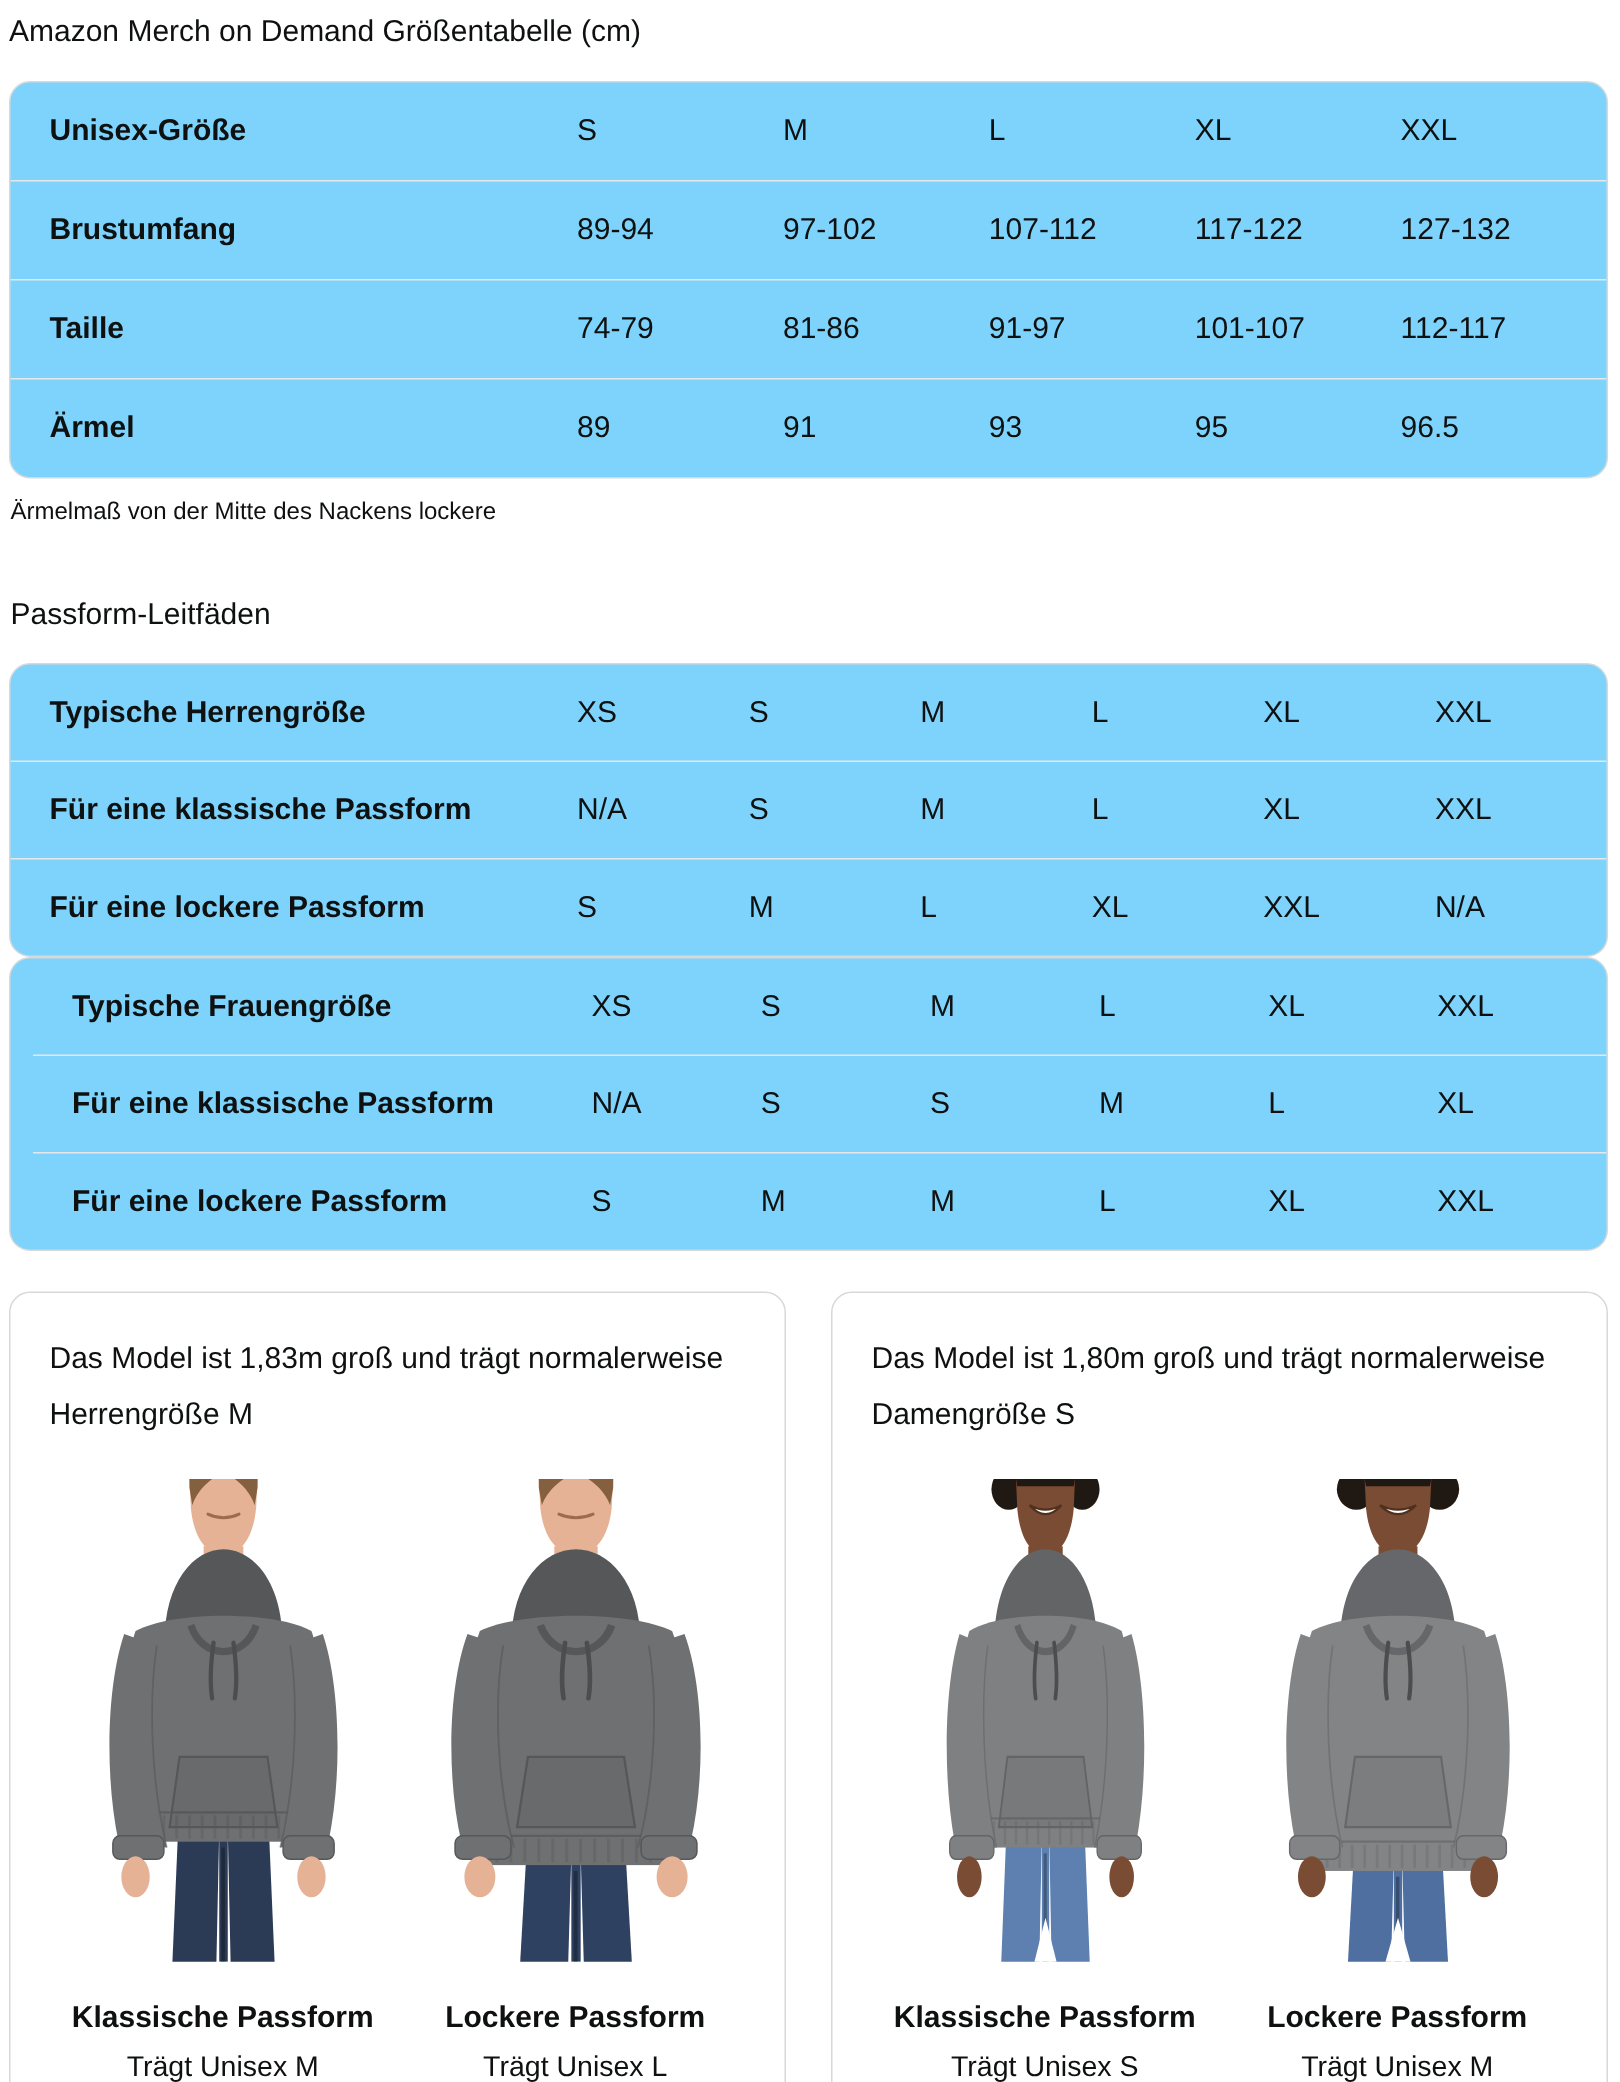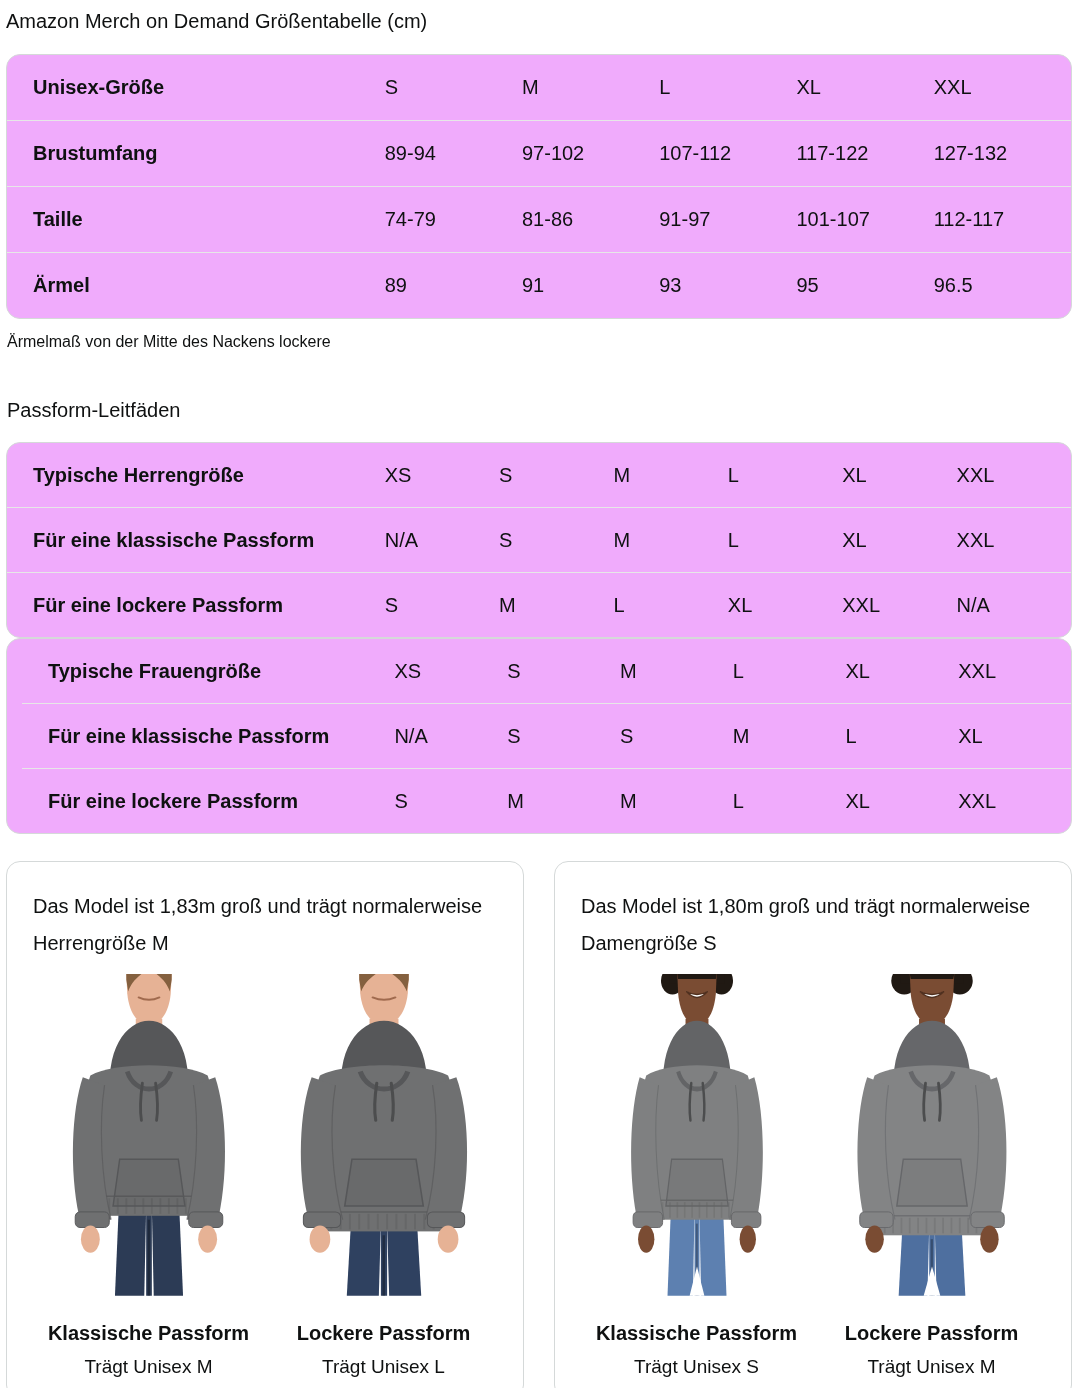--- a/index.html
+++ b/index.html
@@ -1,35 +1,35 @@
 <!DOCTYPE html>
 <html><head>
 <meta charset="utf-8">
 <style>
   html,body{margin:0;padding:0;background:#fff;color:#0f1111;
     font-family:"Liberation Sans","DejaVu Sans",sans-serif;}
   .page{width:1080px;box-sizing:border-box;padding:4px 8px 10px 6px;}
   .page-title{font-size:20px;font-weight:400;margin:6px 0 21px 0;}
 
-  .tbl{border:1px solid #d5d9d9;border-radius:14px;overflow:hidden;background:#f0abfc;}
+  .tbl{border:1px solid #d5d9d9;border-radius:14px;overflow:hidden;background:#7dd3fc;}
   .trow{display:grid;grid-template-columns:35.5% repeat(5,1fr);
     align-items:center;height:65px;border-top:1px solid #e7e7e7;}
   .trow:first-child{border-top:none;}
   .tbl.cols6 .trow{grid-template-columns:35.5% repeat(6,1fr);height:64px;}
   .tcell{font-size:20px;white-space:nowrap;}
   .tcell.lbl{font-weight:700;padding-left:26px;}
 
   .note{font-size:16px;margin:14px 0 0 1px;}
   .section-h{font-size:20px;font-weight:400;margin:48px 0 20px 1px;}
   .tbl.mt{padding-left:15px;}
 
   .cards{display:flex;gap:30px;margin-top:27px;}
   .mcard{flex:1;border:1px solid #d5d9d9;border-radius:14px;
     padding:26px 22px 20px 24px;box-sizing:border-box;background:#fff;}
-  .mdesc{font-size:20px;line-height:1.85;margin:0 0 12px 2px;max-width:452px;}
+  .mdesc{font-size:20px;line-height:1.85;margin:0 0 24px 2px;max-width:452px;}
   .figrow{display:flex;}
   .figblock{flex:1;display:flex;flex-direction:column;align-items:center;}
   .figblock svg{width:234px;height:322px;display:block;}
   .figcap{font-size:20px;font-weight:700;margin-top:26px;text-align:center;}
   .figsub{font-size:19px;margin-top:11px;text-align:right;}
 </style>
 </head>
 <body>
 
 <div class="page">

